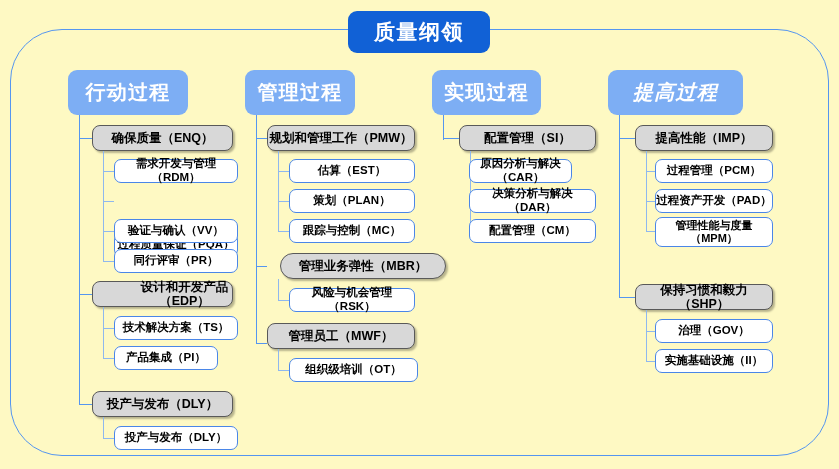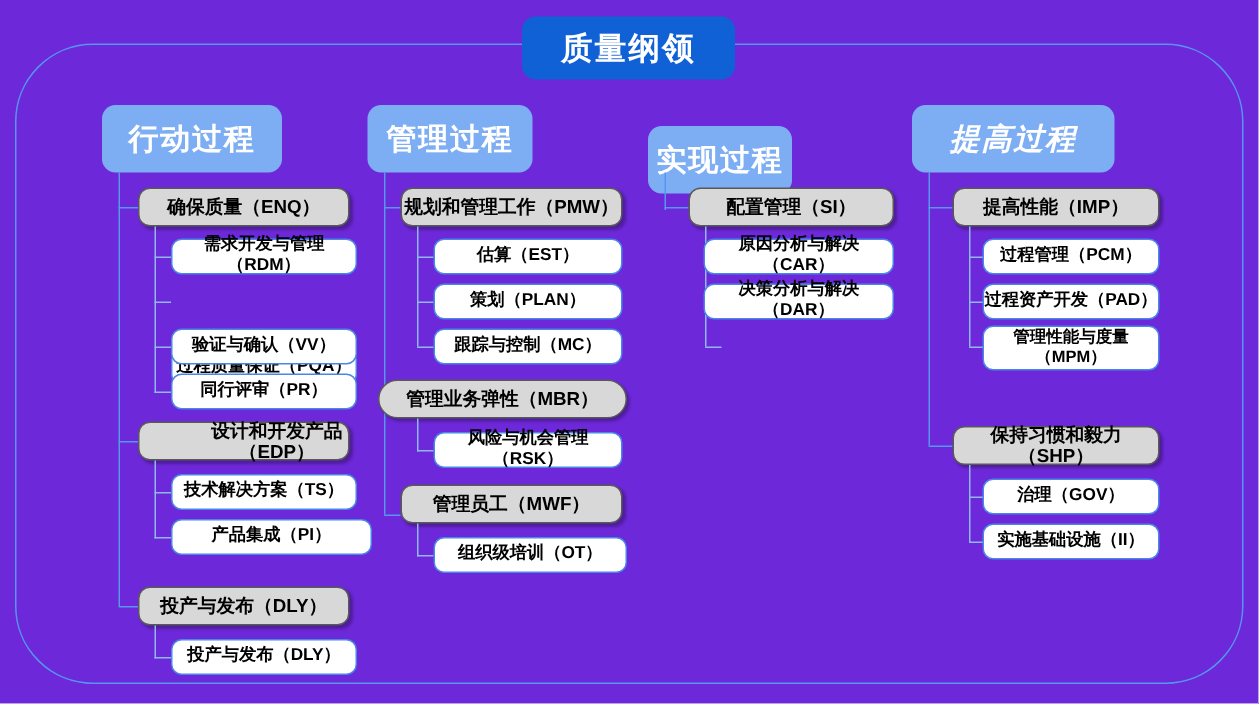--- a/index.html
+++ b/index.html
@@ -7,21 +7,21 @@
     padding: 0;
     background: #ffffff;
   }
   body {
     font-family: "Liberation Sans", "DejaVu Sans", sans-serif;
   }
   #canvas {
     position: relative;
     width: 839px;
     height: 469px;
-    background: #6d28d9;
+    background: #fef9c3;
     overflow: hidden;
   }
 
   
   .frame {
     position: absolute;
     left: 10px;
     top: 29px;
     width: 819px;
     height: 427px;
@@ -142,21 +142,21 @@
   <div class="ln v gray" style="left:103px; top:236px; height:26px;"></div>
 
   <div class="ln h" style="left:79px; top:294px; width:13px;"></div>
   <div class="cat-box" style="left:92px; top:281px; width:141px; height:26px;padding-left:44px;">设计和开发产品（EDP）</div>
   <div class="ln v gray" style="left:103px; top:307px; height:52px;"></div>
 
   <div class="ln h gray" style="left:103px; top:328px; width:11px;"></div>
   <div class="leaf-box" style="left:114px; top:316px; width:124px; height:24px;">技术解决方案（TS）</div>
 
   <div class="ln h gray" style="left:103px; top:358px; width:11px;"></div>
-  <div class="leaf-box" style="left:114px; top:346px; width:134px; height:24px;">产品集成（PI）</div>
+  <div class="leaf-box" style="left:114px; top:346px; width:104px; height:24px;">产品集成（PI）</div>
 
   <div class="ln h" style="left:79px; top:404px; width:13px;"></div>
   <div class="cat-box" style="left:92px; top:391px; width:141px; height:26px;">投产与发布（DLY）</div>
   <div class="ln v gray" style="left:103px; top:417px; height:22px;"></div>
   <div class="ln h gray" style="left:103px; top:438px; width:11px;"></div>
   <div class="leaf-box" style="left:114px; top:426px; width:124px; height:24px;">投产与发布（DLY）</div>
 
   <div class="col-head" style="left:245px; top:70px; width:110px;">管理过程</div>
   <div class="ln v" style="left:256px; top:115px; height:228px;"></div>
 
@@ -167,45 +167,46 @@
   <div class="ln h gray" style="left:278px; top:171px; width:11px;"></div>
   <div class="leaf-box" style="left:289px; top:159px; width:126px; height:24px;">估算（EST）</div>
 
   <div class="ln h gray" style="left:278px; top:201px; width:11px;"></div>
   <div class="leaf-box" style="left:289px; top:189px; width:126px; height:24px;">策划（PLAN）</div>
 
   <div class="ln h gray" style="left:278px; top:231px; width:11px;"></div>
   <div class="leaf-box" style="left:289px; top:219px; width:126px; height:24px;">跟踪与控制（MC）</div>
 
   <div class="ln h" style="left:256px; top:266px; width:11px;"></div>
-  <div class="cat-box" style="left:252px; top:253px; width:166px; height:26px;border-radius:13px;">管理业务弹性（MBR）</div>
+  <div class="cat-box" style="left:280px; top:253px; width:166px; height:26px;border-radius:13px;">管理业务弹性（MBR）</div>
   <div class="ln v gray" style="left:278px; top:279px; height:22px;"></div>
   <div class="ln h gray" style="left:278px; top:300px; width:11px;"></div>
   <div class="leaf-box" style="left:289px; top:288px; width:126px; height:24px;">风险与机会管理（RSK）</div>
 
   <div class="ln h" style="left:256px; top:343px; width:11px;"></div>
   <div class="cat-box" style="left:267px; top:323px; width:148px; height:26px;">管理员工（MWF）</div>
   <div class="ln v gray" style="left:278px; top:349px; height:22px;"></div>
   <div class="ln h gray" style="left:278px; top:370px; width:11px;"></div>
   <div class="leaf-box" style="left:289px; top:358px; width:129px; height:24px;">组织级培训（OT）</div>
 
-  <div class="col-head" style="left:432px; top:84px; width:96px;">实现过程</div>
+  <div class="col-head" style="left:432px; top:70px; width:109px;">实现过程</div>
   <div class="ln v" style="left:443px; top:115px; height:25px;"></div>
 
   <div class="ln h" style="left:443px; top:138px; width:16px;"></div>
   <div class="cat-box" style="left:459px; top:125px; width:137px; height:26px;">配置管理（SI）</div>
   <div class="ln v gray" style="left:470px; top:151px; height:80px;"></div>
 
   <div class="ln h gray" style="left:470px; top:171px; width:11px;"></div>
-  <div class="leaf-box" style="left:469px; top:159px; width:127px; height:24px;">原因分析与解决（CAR）</div>
+  <div class="leaf-box" style="left:469px; top:159px; width:103px; height:24px;">原因分析与解决（CAR）</div>
 
   <div class="ln h gray" style="left:470px; top:201px; width:11px;"></div>
   <div class="leaf-box" style="left:469px; top:189px; width:127px; height:24px;">决策分析与解决（DAR）</div>
 
   <div class="ln h gray" style="left:470px; top:231px; width:11px;"></div>
+  <div class="leaf-box" style="left:469px; top:219px; width:127px; height:24px;">配置管理（CM）</div>
 
   <div class="col-head" style="left:608px; top:70px; width:135px;font-style:italic;">提高过程</div>
   <div class="ln v" style="left:619px; top:115px; height:182px;"></div>
 
   <div class="ln h" style="left:619px; top:138px; width:16px;"></div>
   <div class="cat-box" style="left:635px; top:125px; width:138px; height:26px;">提高性能（IMP）</div>
   <div class="ln v gray" style="left:646px; top:151px; height:80px;"></div>
 
   <div class="ln h gray" style="left:646px; top:171px; width:11px;"></div>
   <div class="leaf-box" style="left:655px; top:159px; width:118px; height:24px;">过程管理（PCM）</div>

